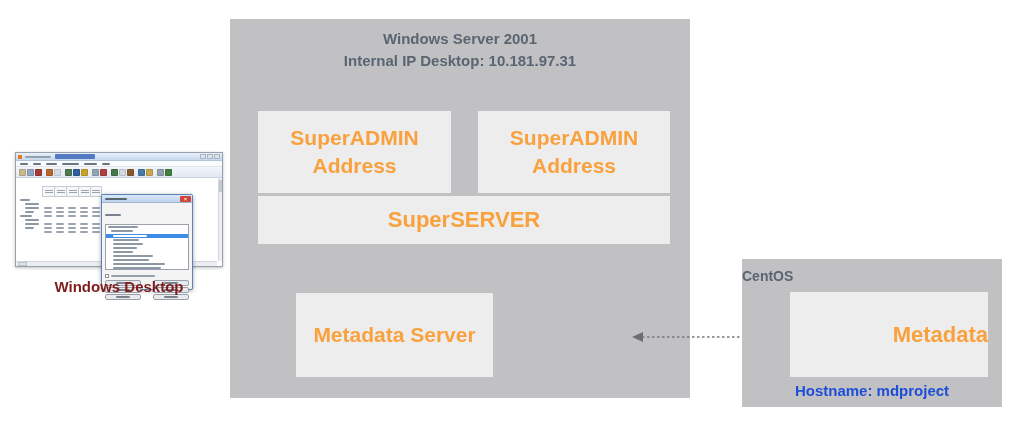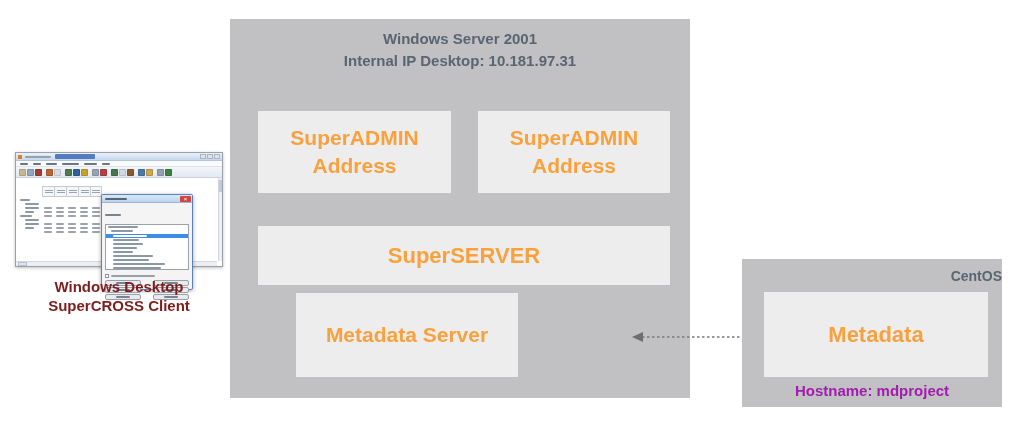--- a/index.html
+++ b/index.html
@@ -6,31 +6,31 @@
   html,body { background:#ffffff; }
   body { font-family:"Liberation Sans", sans-serif; }
   #stage {
     position:relative; width:1017px; height:429px; background:#ffffff; overflow:hidden;
   }
   
   .os-box { position:absolute; background:#c1c1c3; }
   #win-box { left:230px; top:19px; width:460px; height:379px; }
   #centos-box { left:742px; top:259px; width:260px; height:148px; }
   .os-header { color:#5a6572; font-weight:bold; font-size:15px; line-height:22px; text-align:center; padding-top:9px; }
-  .os-title-sm { color:#5a6572; font-weight:bold; font-size:14px; text-align:right; padding-top:9px; }
-  .os-footer { position:absolute; left:0; right:0; bottom:8px; color:#a21caf; font-weight:bold; font-size:15px; text-align:center; }
+  .os-title-sm { color:#5a6572; font-weight:bold; font-size:14px; text-align:left; padding-top:9px; }
+  .os-footer { position:absolute; left:0; right:0; bottom:8px; color:#1d4ed8; font-weight:bold; font-size:15px; text-align:center; }
   
   .comp { position:absolute; background:#ededee; color:#f9a13c; font-weight:bold; text-align:center;
           display:flex; flex-direction:column; justify-content:center; align-items:center; }
   #sa-server   { left:28px;  top:92px;  width:193px; height:82px; font-size:21px; line-height:28px; }
   #sa-console  { left:248px; top:92px;  width:192px; height:82px; font-size:21px; line-height:28px; }
-  #superserver { left:28px;  top:207px; width:412px; height:59px; font-size:22px; }
-  #md-server   { left:66px;  top:274px; width:222px; height:84px; font-size:21px; }
+  #superserver { left:28px;  top:177px; width:412px; height:48px; font-size:22px; }
+  #md-server   { left:66px;  top:274px; width:197px; height:84px; font-size:21px; }
   #oracle-odbc { left:285px; top:274px; width:115px; height:84px; font-size:20px; line-height:27px; }
-  #md-repo     { left:22px;  top:33px;  width:224px; height:85px; font-size:22px; line-height:30px; }
+  #md-repo     { left:48px;  top:33px;  width:198px; height:85px; font-size:22px; line-height:30px;align-items:flex-end; }
   
   #client-caption { position:absolute; left:8px; top:277px; width:222px; text-align:center;
                     color:#7f1d1d; font-weight:bold; font-size:15px; line-height:19px; }
   
   #arrow-svg { position:absolute; left:630px; top:327px; }
   
   #client-window { position:absolute; left:15px; top:152px; width:208px; height:115px;
                    background:#ffffff; border:1px solid #98a0ac; box-shadow:0 1px 3px rgba(0,0,0,0.25); }
   .bar { display:inline-block; height:2px; background:#97a1ac; border-radius:1px; vertical-align:middle; }
   #cw-titlebar { height:8px; background:linear-gradient(#e9f1fb,#c6d8ee); display:flex; align-items:center; border-bottom:1px solid #b3c3d8; }
@@ -295,21 +295,20 @@
                 <i></i>
               </span>
           </div>
         </div>
       </div>
     </div>
   </div>
 
   <div id="client-caption">
     <div>Windows Desktop</div>
-    <div>SuperCROSS Client</div>
   </div>
 
   <div class="os-box" id="win-box">
     <div class="os-header">
       <div>Windows Server 2001</div>
       <div>Internal IP Desktop: 10.181.97.31</div>
     </div>
     <div class="comp" id="sa-server">
       <div>SuperADMIN</div>
       <div>Address</div>

